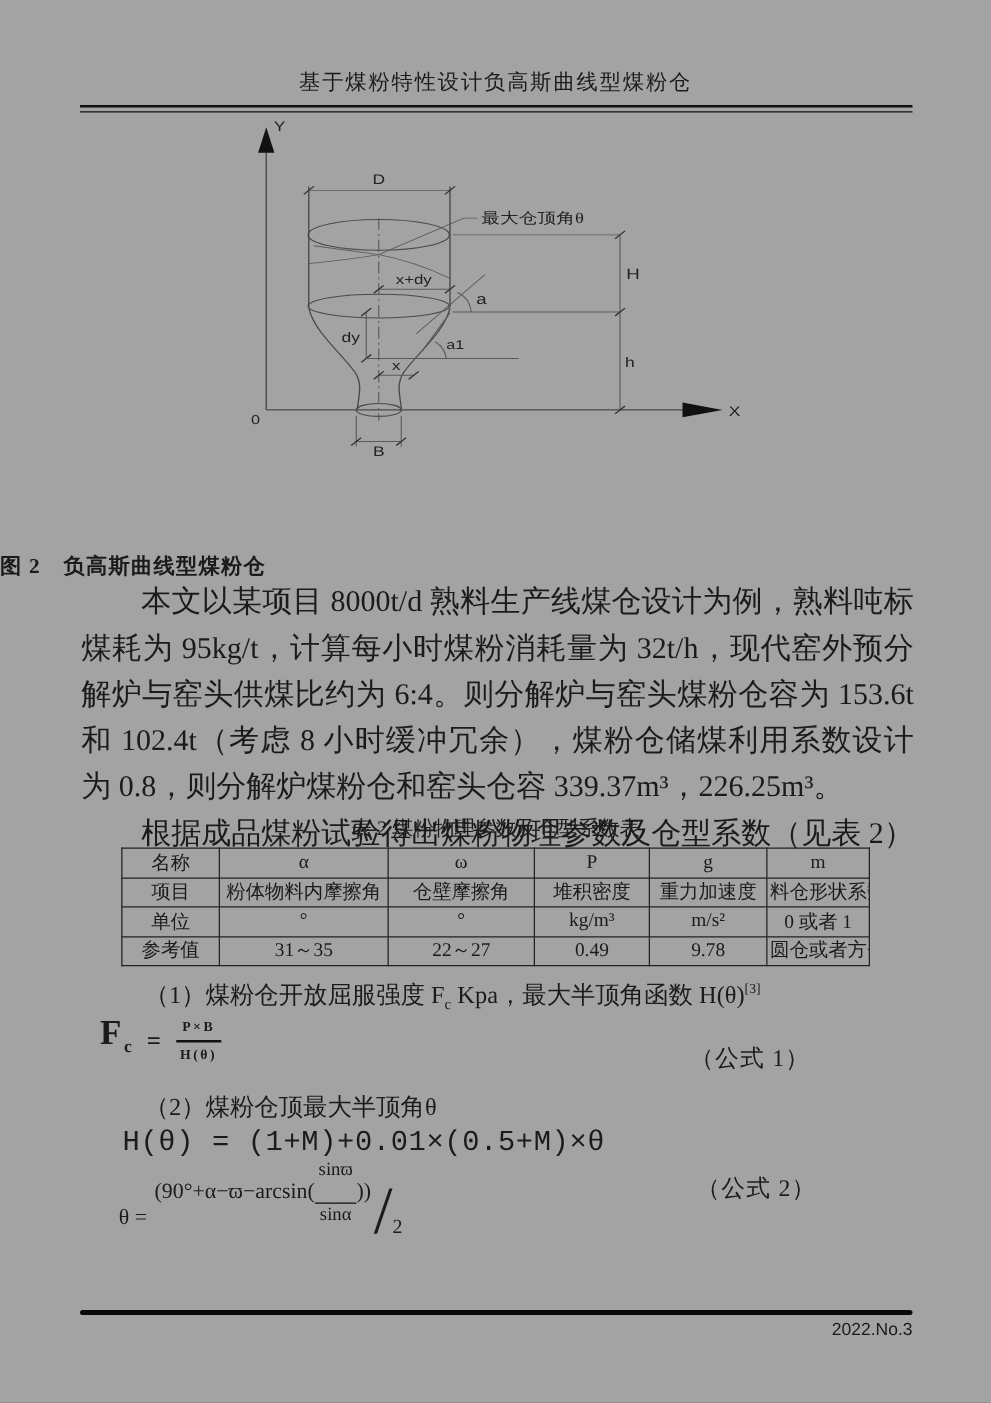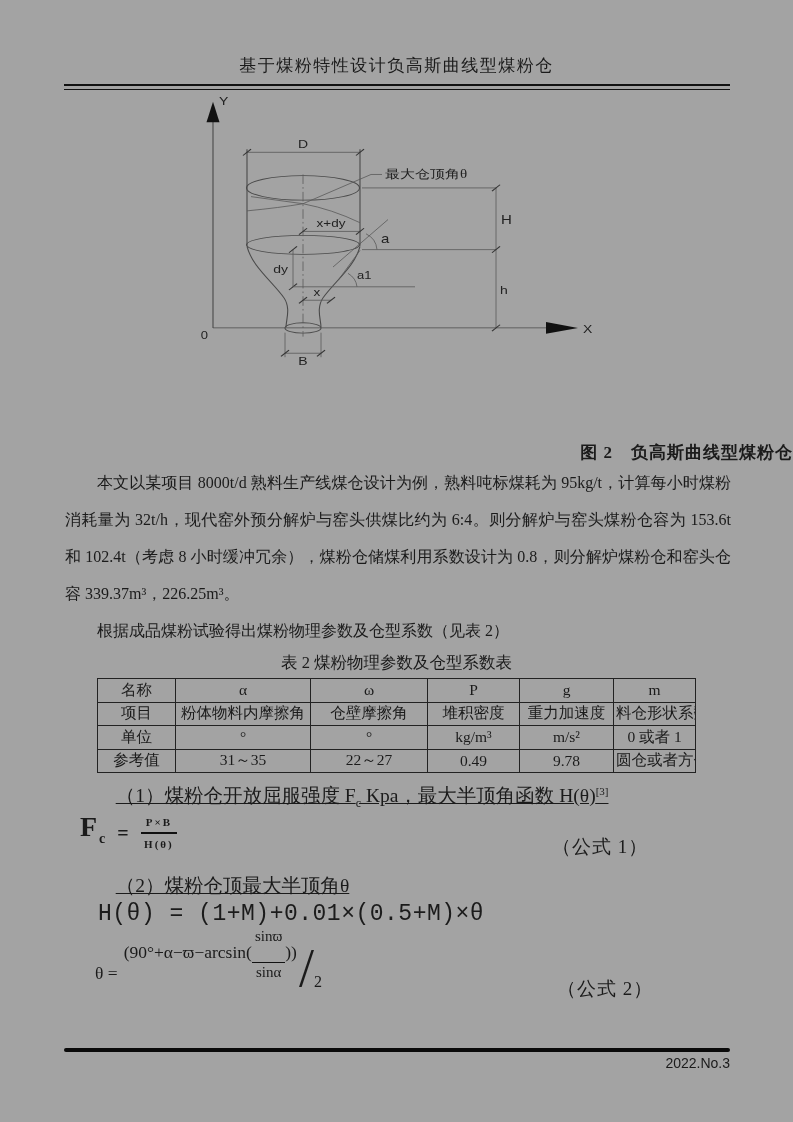--- a/index.html
+++ b/index.html
@@ -17,37 +17,37 @@
   .header-rule { top:84px; left:64px; width:666px; height:3px;
     border-top:2px solid #111; border-bottom:1px solid #111; }
 
   
   .fig-svg { top:93px; left:185px; }
   .fig-svg text { font-family:"Liberation Sans","DejaVu Sans",sans-serif; fill:#222; }
   .fig-svg .cjk { font-family:"Liberation Serif","DejaVu Serif",serif; }
   .draw { stroke:#4a4a4a; stroke-width:1.1; fill:none; }
   .thin { stroke:#5a5a5a; stroke-width:0.9; fill:none; }
   .tick { stroke:#333; stroke-width:1.2; }
-  .fig-caption { top:441px; left:0; width:100%; text-align:right;
+  .fig-caption { top:441px; left:0; width:100%; text-align:left;
     font-size:17px; font-weight:bold; letter-spacing:1px; }
 
   
-  .bodytext { top:464px; left:65px; width:666px; font-size:16px;
+  .bodytext { top:464px; left:65px; width:666px; font-size:24px;
     line-height:37px; text-align:justify; }
   .bodytext p { margin:0; text-indent:2em; }
 
   
   .table-title { top:652px; left:0; width:100%; text-align:center; font-size:16.5px; }
   table.datatable { top:678px; left:97px; width:598px; position:absolute;
     border-collapse:collapse; font-size:15.5px; table-layout:fixed; }
   table.datatable td { border:1.5px solid #222; text-align:center;
     height:22.5px; padding:0 2px; overflow:hidden; white-space:nowrap; }
 
   
-  .item-line { left:65px; width:666px; font-size:19.5px; text-indent:2.6em;text-decoration:underline; }
+  .item-line { left:65px; width:666px; font-size:19.5px; text-indent:2.6em; }
   .item-line sub { font-size:12px; }
   .item-line sup { font-size:11px; }
   .eq1 { left:80px; top:813px; display:flex; align-items:center;
     font-weight:bold; letter-spacing:2px; }
   .eq1 .bigF { font-size:28px; line-height:28px; }
   .eq1 .subc { font-size:14px; vertical-align:sub; }
   .eq1 .eqsign { font-size:20px; margin:0 10px; }
   .frac { display:inline-block; text-align:center; vertical-align:middle; }
   .frac .num { display:block; border-bottom:2px solid #111; padding:0 5px 1px; }
   .frac .den { display:block; padding-top:1px; }
@@ -217,18 +217,18 @@
   <div class="abs item-line" style="top:872px">（2）煤粉仓顶最大半顶角θ</div>
 
   <div class="abs eq2a">H(θ) = (1+M)+0.01×(0.5+M)×θ</div>
 
   <div class="abs eq2b">
     <span class="lhs">θ =</span>
     <span class="expr"><span>(90°+α−ϖ−arcsin(</span><span class="frac"><span class="num">sinϖ</span><span class="den">sinα</span></span><span>))</span></span>
     <span class="bigslash">/</span>
     <span class="two">2</span>
   </div>
-  <div class="abs eq-tag" style="left:557px; top:976px">（公式 2）</div>
+  <div class="abs eq-tag" style="left:557px; top:938px">（公式 2）</div>
 
   <div class="abs footer-rule"></div>
   <div class="abs footer-issue">2022.No.3</div>
 
 </div>
 
 </body></html>

